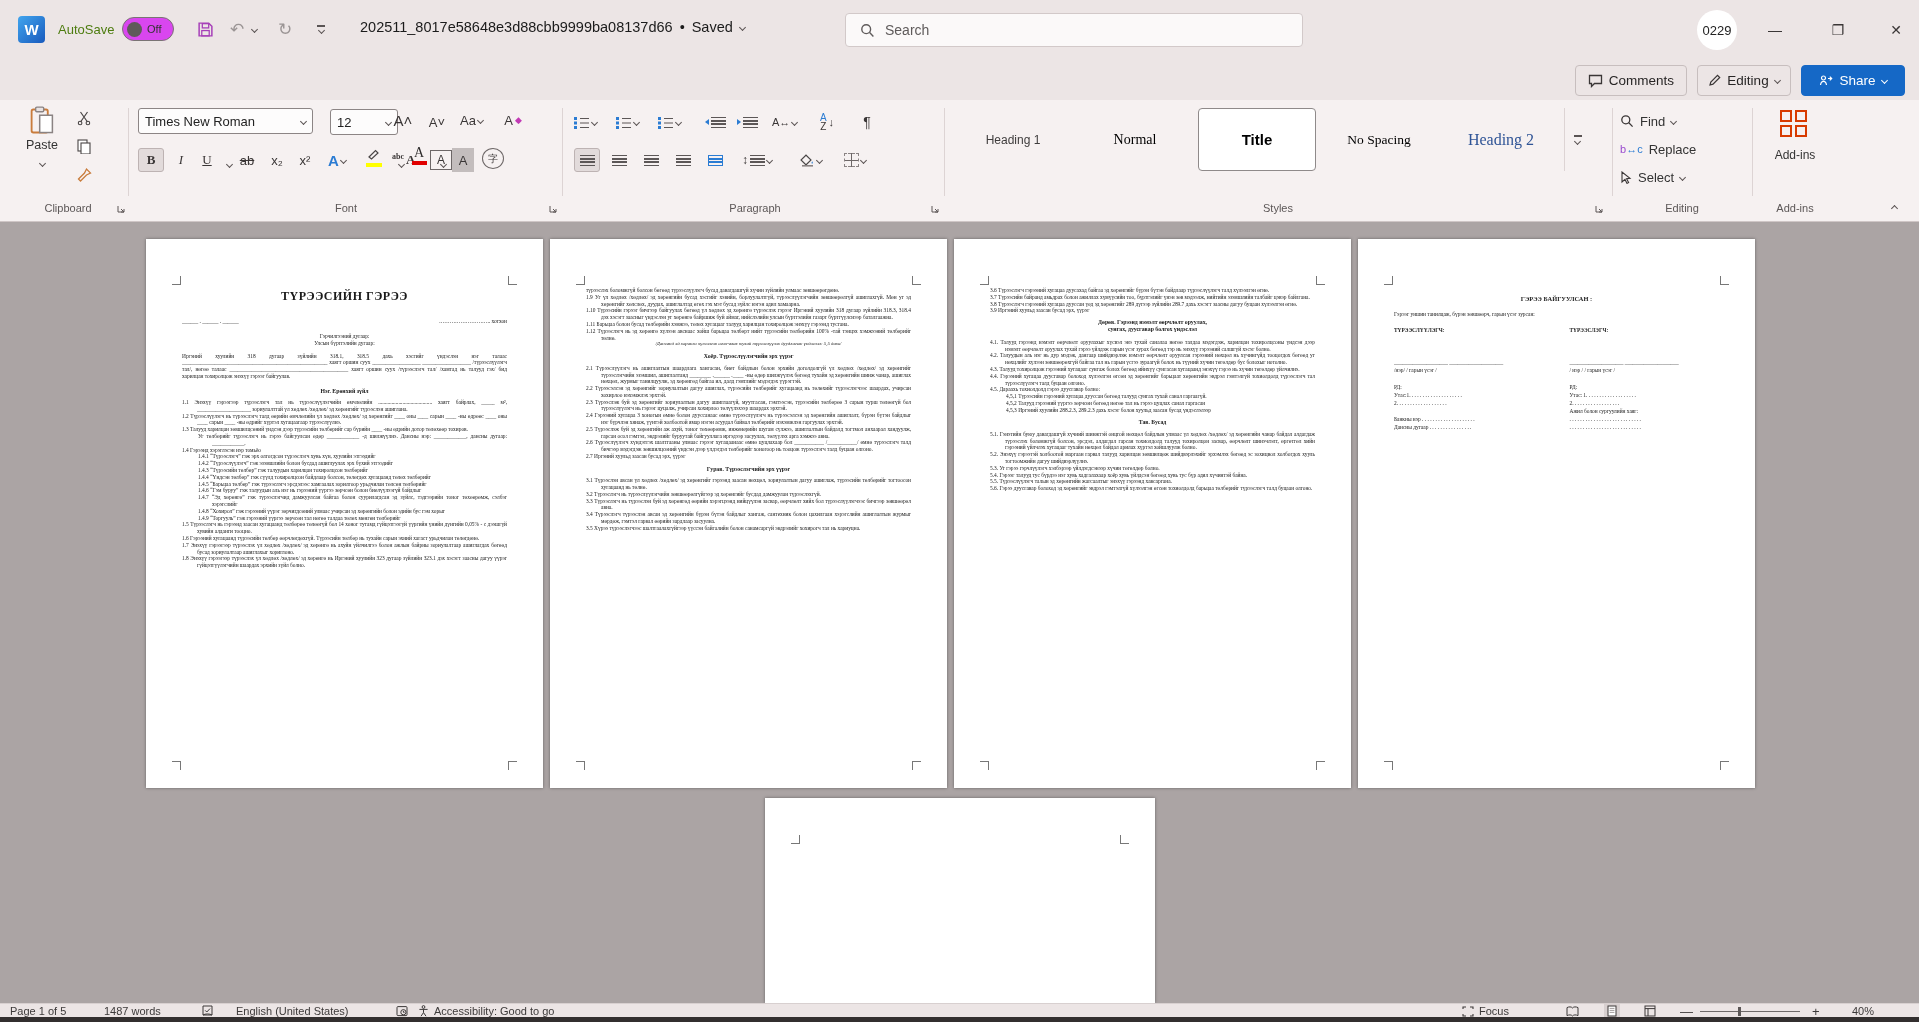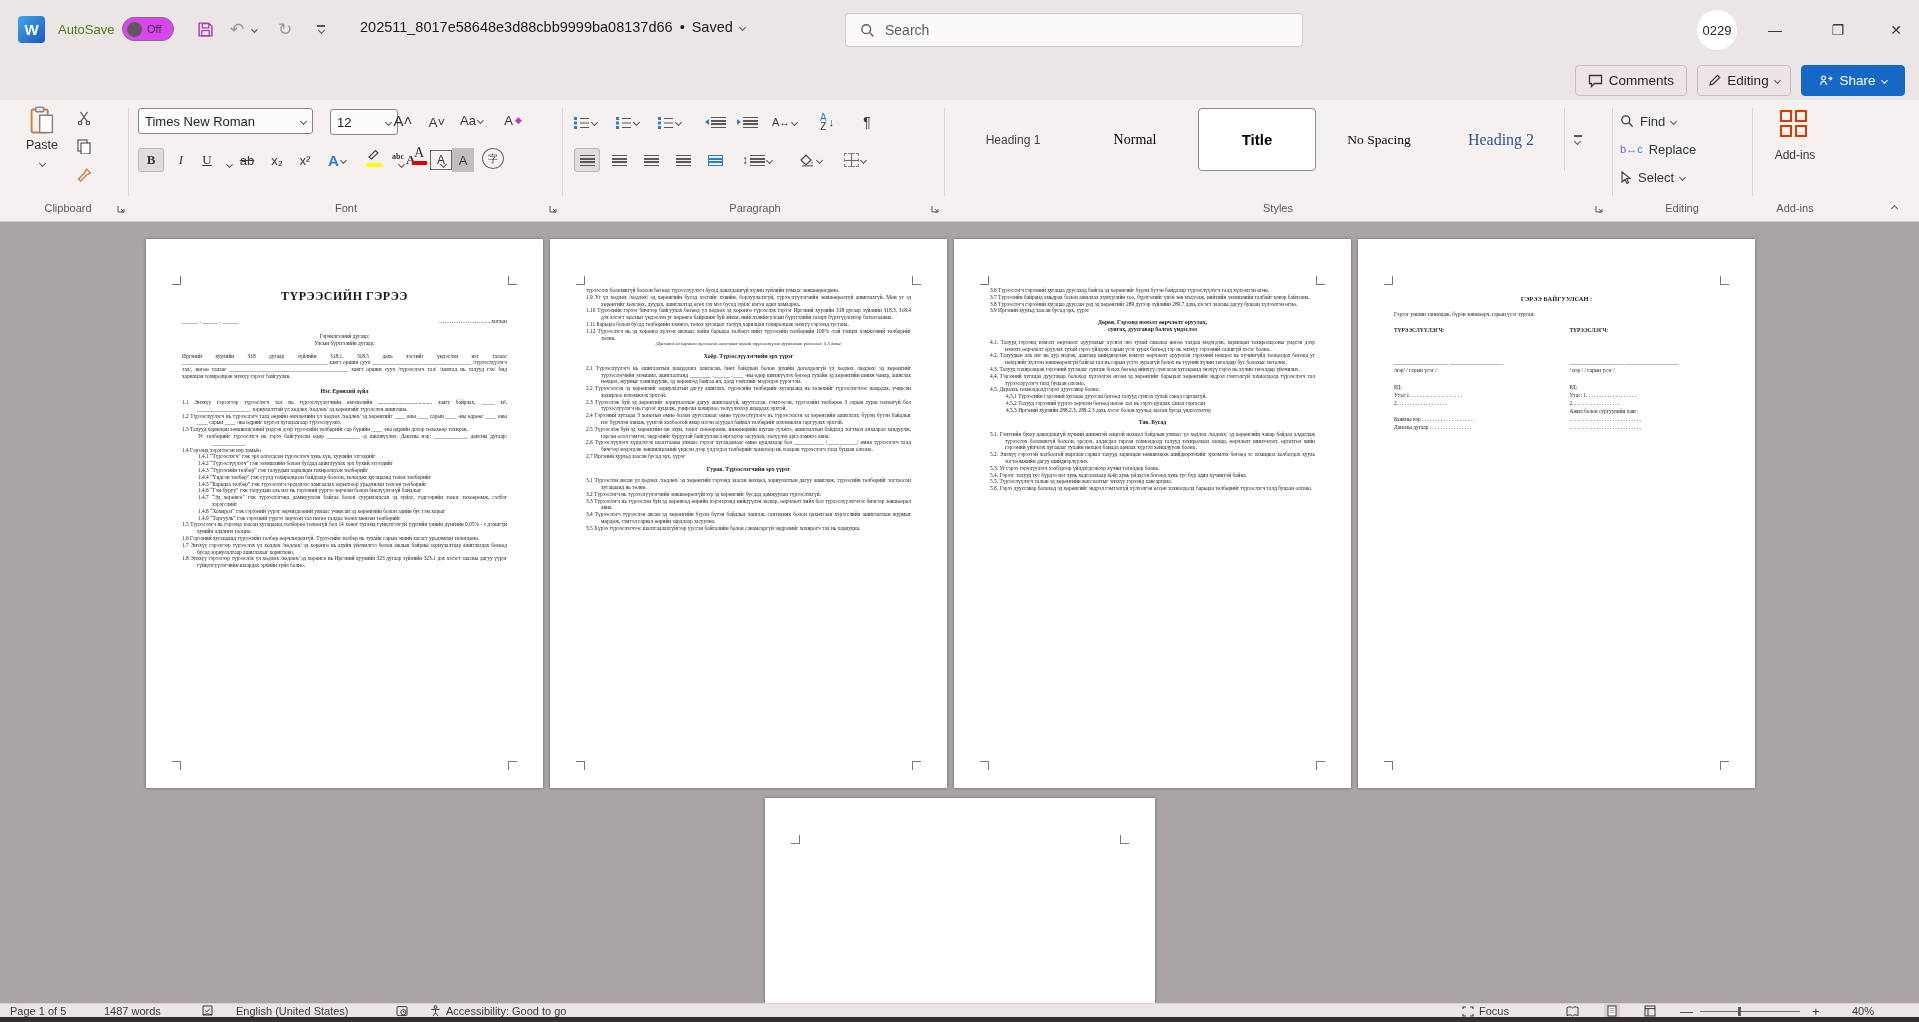--- a/index.html
+++ b/index.html
@@ -598,21 +598,21 @@
   <div class="sbitem" style="left:236px">
       <span>English (United States)</span>
     </div>
   <div class="sbitem" style="left:396px">
     <svg width="12" height="12" viewBox="0 0 12 12">
         <rect x="1" y="1.6" width="10" height="9" rx="1" fill="none" stroke="#3c3939" stroke-width="1"></rect>
         <circle cx="7.4" cy="7.2" r="2.6" fill="#ece5e5" stroke="#3c3939" stroke-width="1"></circle>
         <path d="M7.4 5.8v1.5h1.2" fill="none" stroke="#3c3939" stroke-width="1"></path>
       </svg>
   </div>
-  <div class="sbitem" style="left:430px">
+  <div class="sbitem" style="left:418px">
     <svg width="11" height="12" viewBox="0 0 11 12">
         <circle cx="5.5" cy="2" r="1.4" fill="none" stroke="#3c3939" stroke-width="1"></circle>
         <path d="M1.4 4.4h8.2 M5.5 4.4v3.2 M5.5 7.6 3 11.2 M5.5 7.6 8 11.2" fill="none" stroke="#3c3939" stroke-width="1"></path>
       </svg>
     <span>Accessibility: Good to go</span>
   </div>
   <div class="sbitem" style="left:1462px">
     <svg width="12" height="11" viewBox="0 0 12 11">
         <path d="M1 3V1h3 M8 1h3v2 M11 8v2H8 M4 10H1V8" fill="none" stroke="#3c3939" stroke-width="1.1"></path>
       </svg>

